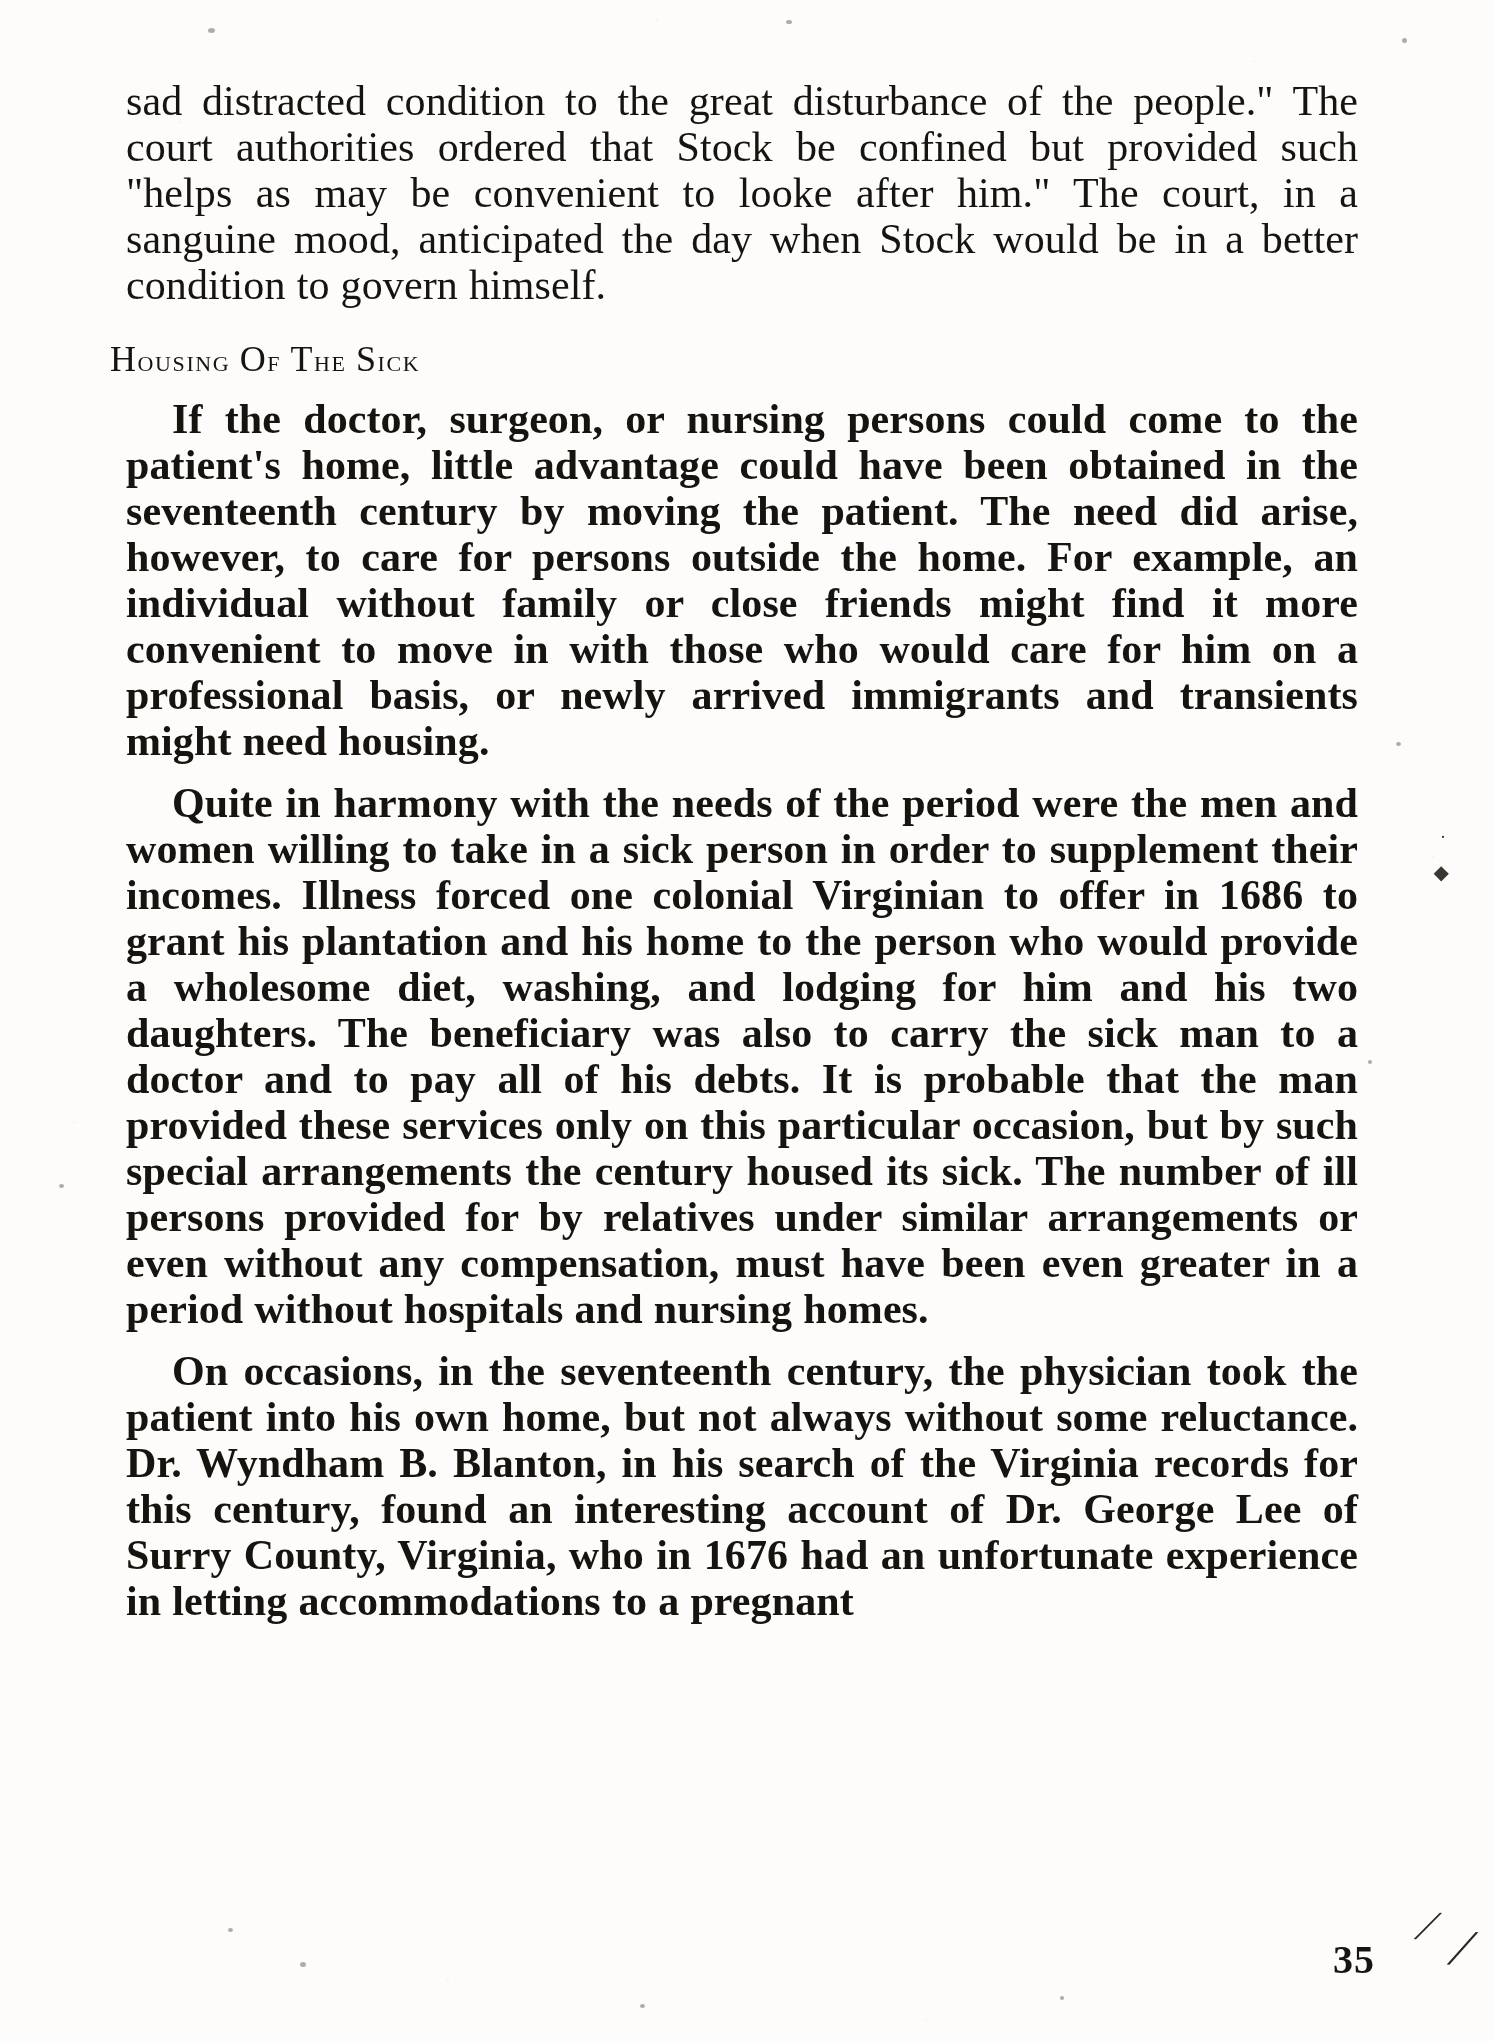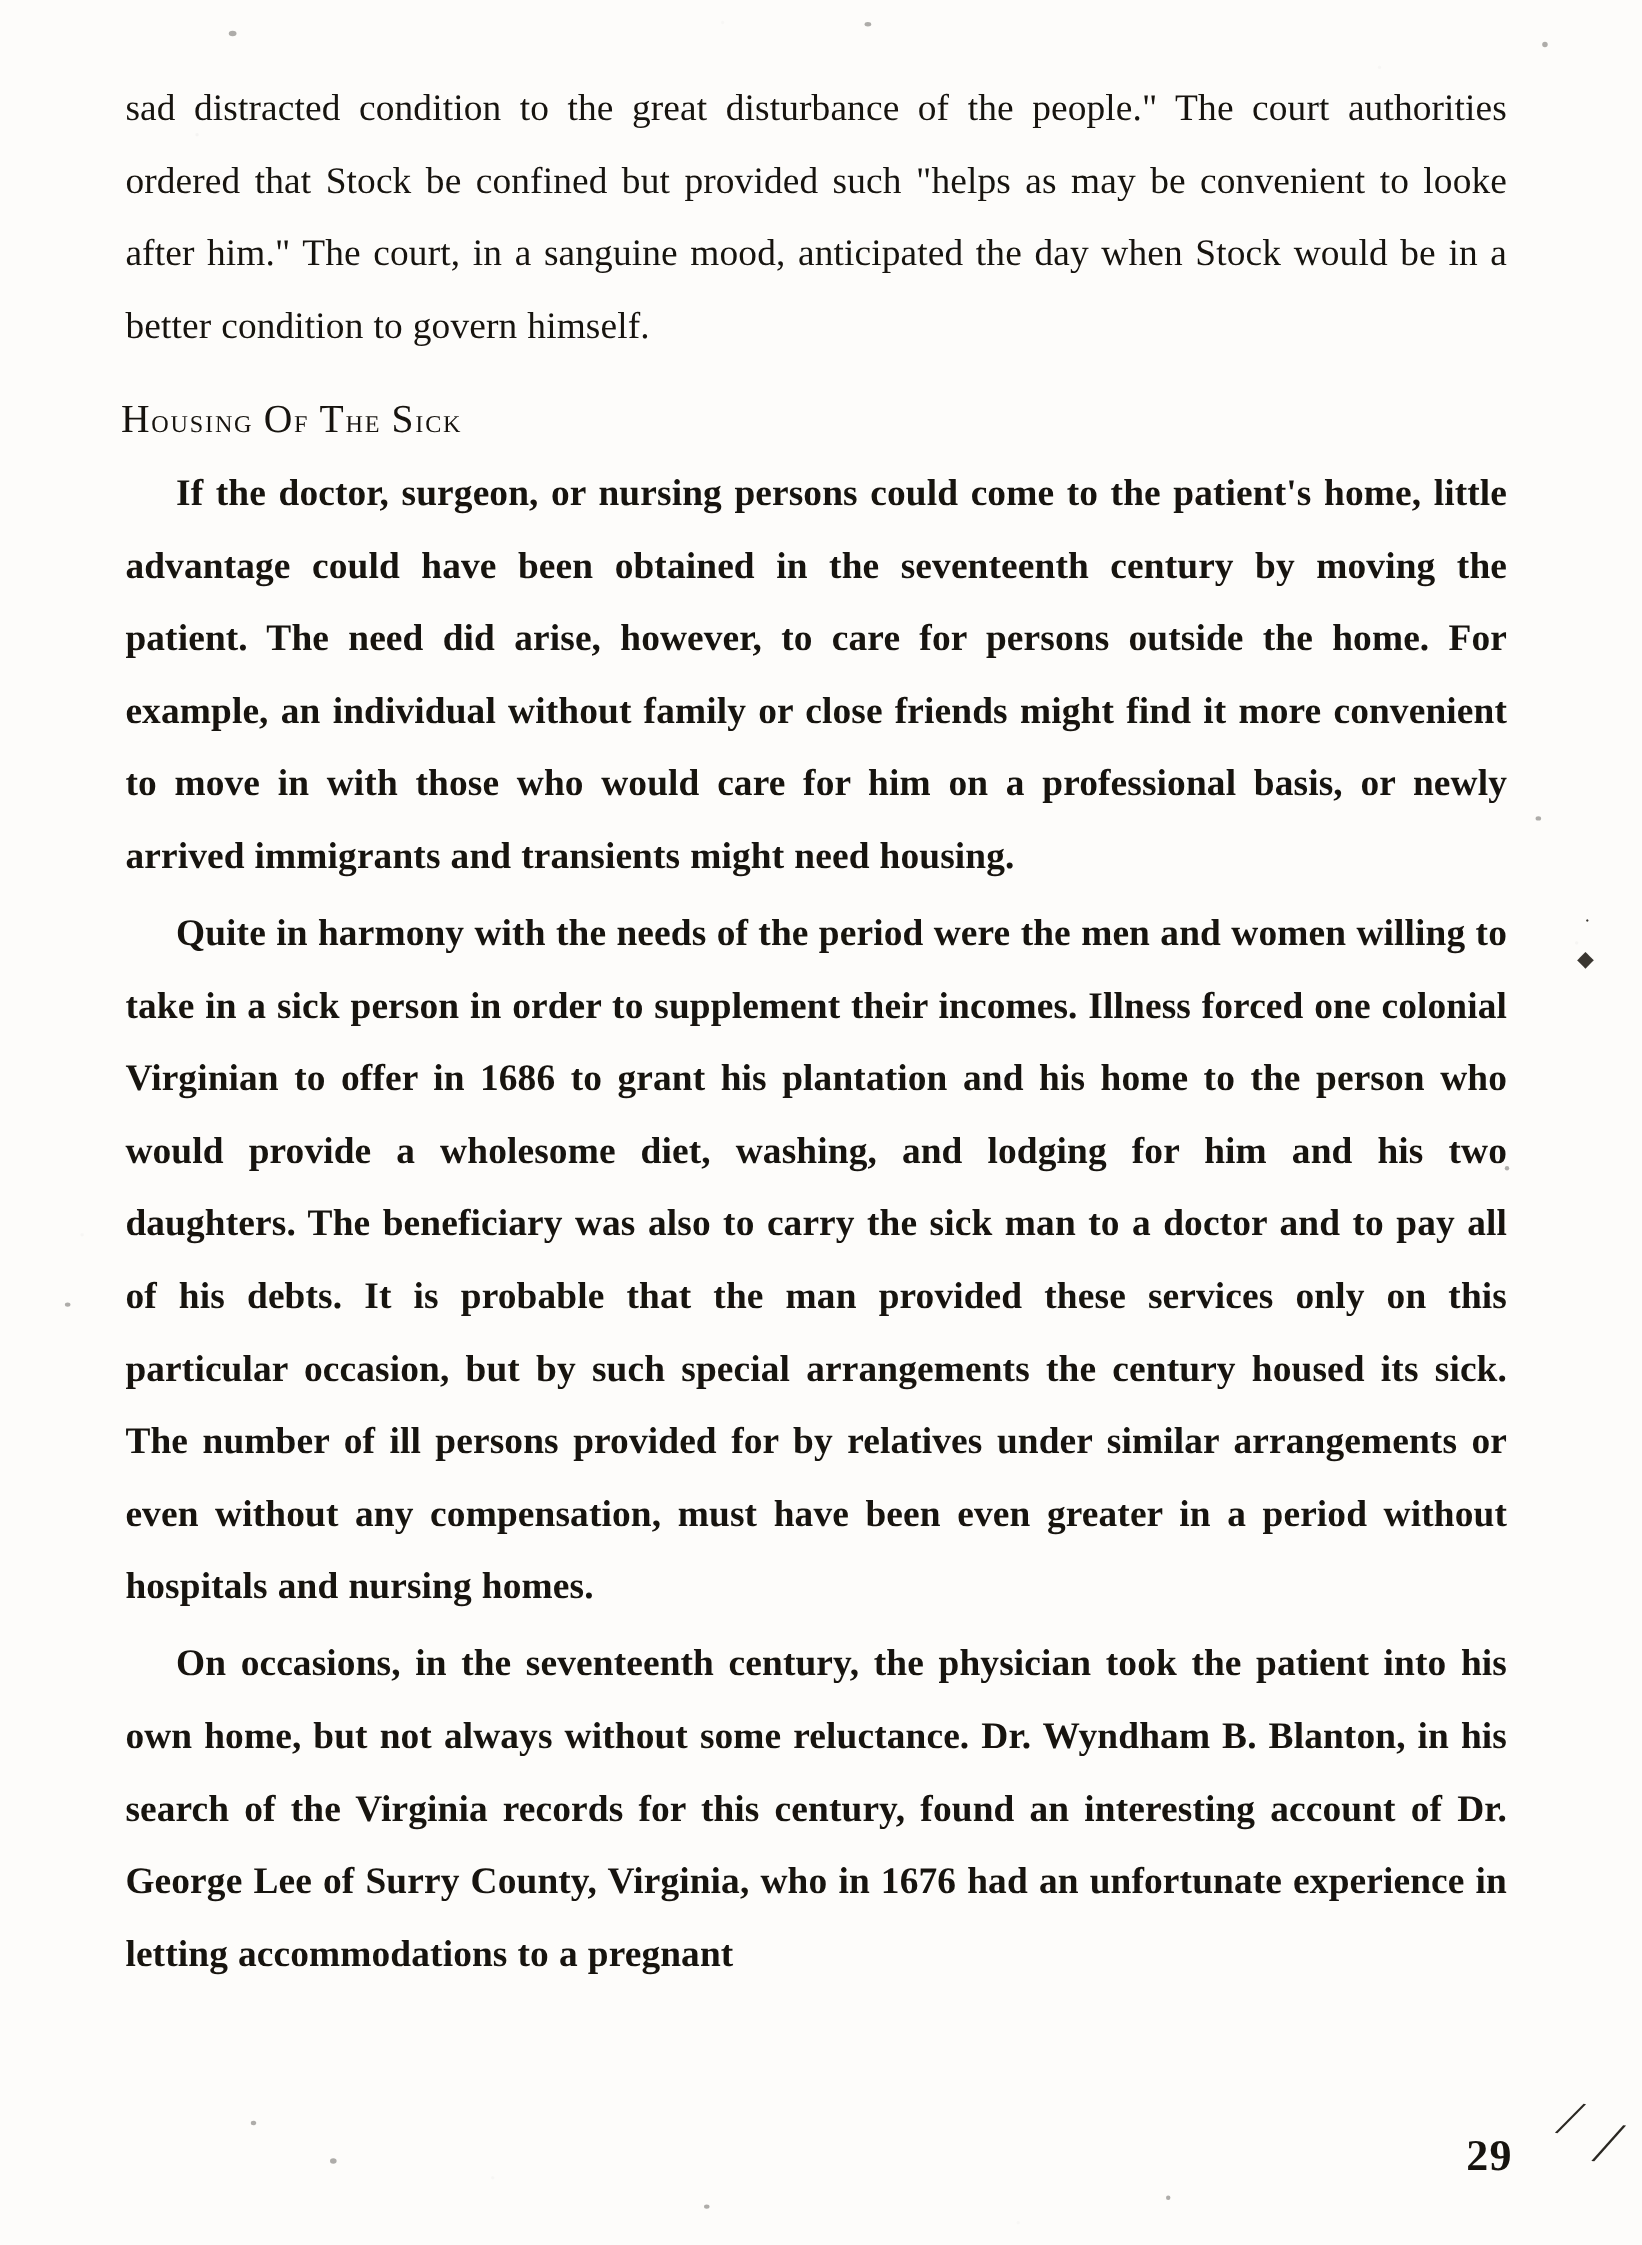--- a/index.html
+++ b/index.html
@@ -36,23 +36,23 @@
       radial-gradient(circle at 44% 1%, rgba(0,0,0,0.02) 0 1px, transparent 2px);
     pointer-events: none;
   }
   .text-column {
     position: absolute;
     left: 110px;
     top: 62px;
     width: 1264px;
   }
   p.para {
-    margin: 4px;
-    font-size: 34px;
-    line-height: 66px;
+    margin: 16px;
+    font-size: 42px;
+    line-height: 46px;
     text-align: justify;
     text-justify: inter-word;
     letter-spacing: 0.1px;
     word-spacing: 0.5px;
   }
   p.para.indent {
     text-indent: 46px;
     font-weight: bold;
   }
   p.para.first {
@@ -129,14 +129,14 @@
     <p class="para indent">Quite in harmony with the needs of the period were the men and women willing to take in a sick person in order to supplement their incomes. Illness forced one colonial Virginian to offer in 1686 to grant his plantation and his home to the person who would provide a wholesome diet, washing, and lodging for him and his two daughters. The beneficiary was also to carry the sick man to a doctor and to pay all of his debts. It is probable that the man provided these services only on this particular occasion, but by such special arrangements the century housed its sick. The number of ill persons provided for by relatives under similar arrangements or even without any compensation, must have been even greater in a period without hospitals and nursing homes.</p>
 
     <p class="para indent">On occasions, in the seventeenth century, the physician took the patient into his own home, but not always without some reluctance. Dr. Wyndham B. Blanton, in his search of the Virginia records for this century, found an interesting account of Dr. George Lee of Surry County, Virginia, who in 1676 had an unfortunate experience in letting accommodations to a pregnant</p>
   </div>
 
   <span class="margin-mark mark-a">·</span>
   <span class="margin-mark mark-b">◆</span>
   <span class="margin-mark mark-c">⁄</span>
   <span class="margin-mark mark-d">⁄</span>
 
-  <div class="page-number">29</div>
+  <div class="page-number">35</div>
 </div>
 
 </body></html>

